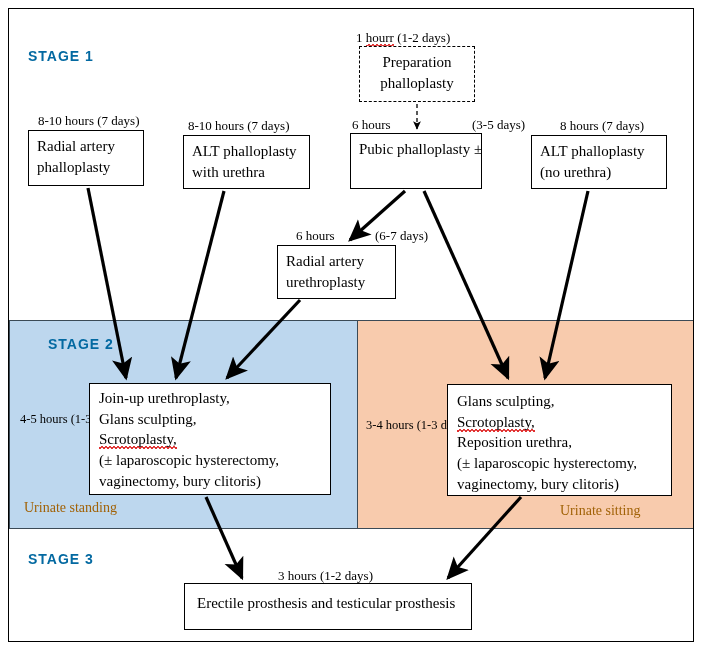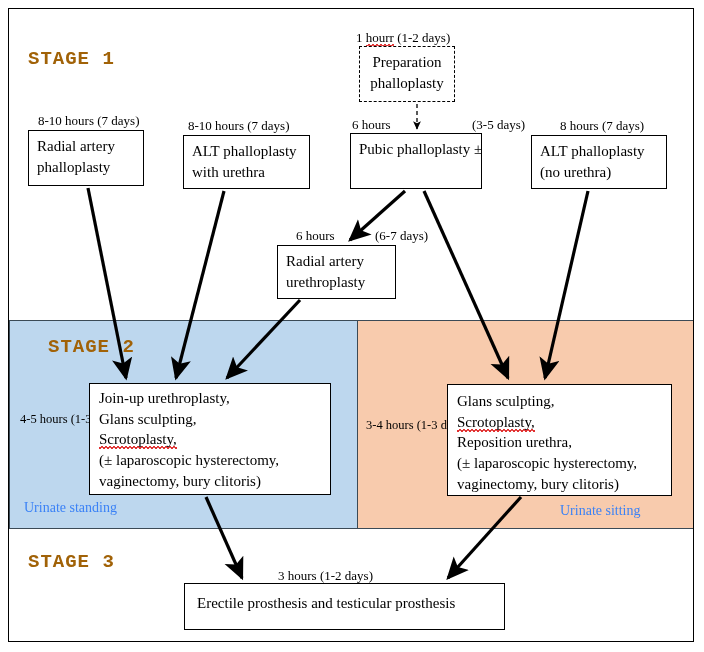--- a/index.html
+++ b/index.html
@@ -8,35 +8,35 @@
 
   
   .outer-frame{position:absolute;left:8px;top:8px;width:686px;height:634px;border:1.5px solid #000;box-sizing:border-box;}
 
   
   .band{position:absolute;box-sizing:border-box;border:1px solid #3b4a56;}
   .band-blue{left:9px;top:320px;width:349px;height:209px;background:#bdd7ee;}
   .band-orange{left:357px;top:320px;width:337px;height:209px;background:#f8cbad;}
 
   
-  .stage-label{position:absolute;font-family:Liberation Mono, monospace;font-weight:bold;font-size:19px;letter-spacing:1px;color:#a16207;white-space:nowrap;}
+  .stage-label{position:absolute;font-family:Liberation Sans, sans-serif;font-weight:bold;font-size:14px;letter-spacing:1px;color:#0369a1;white-space:nowrap;}
 
   
   .box{position:absolute;box-sizing:border-box;border:1.2px solid #000;background:#ffffff;
        font-family:"Liberation Serif", serif;font-size:15px;line-height:1.38;color:#000;
        padding:5px 8px;}
   .box.dashed{border:1.4px dashed #000;text-align:center;}
   .box .ln{display:block;white-space:nowrap;}
 
   
   .cap{position:absolute;font-family:"Liberation Serif", serif;font-size:13px;color:#000;white-space:nowrap;}
   .cap-2l{position:absolute;font-family:"Liberation Serif", serif;font-size:12.5px;color:#000;line-height:1.35;white-space:nowrap;}
 
   
-  .note{position:absolute;font-family:"Liberation Serif", serif;font-size:14px;color:#3b82f6;white-space:nowrap;}
+  .note{position:absolute;font-family:"Liberation Serif", serif;font-size:14px;color:#a16207;white-space:nowrap;}
 
   
   .sq{background-image:
         radial-gradient(circle at 1px 2.2px, #e03030 1px, transparent 1.2px),
         radial-gradient(circle at 3px 0.6px, #e03030 1px, transparent 1.2px);
       background-size:4px 3px;background-repeat:repeat-x;background-position:0 100%;
       padding-bottom:2px;}
 
   svg.arrows{position:absolute;left:0;top:0;width:704px;height:652px;pointer-events:none;}
 </style>
@@ -47,21 +47,21 @@
 
   <div class="band band-blue"></div>
   <div class="band band-orange"></div>
 
   <div class="outer-frame"></div>
 
   <div class="stage-label" style="left:28px;top:48px;">STAGE 1</div>
 
   <div class="cap" style="left:356px;top:30px;"><span>1 </span><span class="sq">hourr</span><span> (1-2 days)</span></div>
 
-  <div class="box dashed" style="left:359px;top:46px;width:96px;height:56px;">
+  <div class="box dashed" style="left:359px;top:46px;width:116px;height:56px;">
     <span class="ln">Preparation</span>
     <span class="ln">phalloplasty</span>
   </div>
 
   <div class="cap" style="left:38px;top:113px;">8-10 hours (7 days)</div>
   <div class="box" style="left:28px;top:130px;width:116px;height:56px;">
     <span class="ln">Radial artery</span>
     <span class="ln">phalloplasty</span>
   </div>
 
@@ -119,21 +119,21 @@
     <span class="ln">(± laparoscopic  hysterectomy,</span>
     <span class="ln">vaginectomy, bury clitoris)</span>
   </div>
 
   <div class="note" style="left:560px;top:503px;">Urinate sitting</div>
 
   <div class="stage-label" style="left:28px;top:551px;">STAGE 3</div>
 
   <div class="cap" style="left:278px;top:568px;">3 hours (1-2 days)</div>
 
-  <div class="box" style="left:184px;top:583px;width:321px;height:47px;padding:9px 12px;">
+  <div class="box" style="left:184px;top:583px;width:288px;height:47px;padding:9px 12px;">
     <span class="ln">Erectile prosthesis and testicular prosthesis</span>
   </div>
 
   <svg class="arrows" viewBox="0 0 704 652">
     <defs>
       <marker id="ah" markerWidth="9" markerHeight="9" refX="6.2" refY="3.2" orient="auto" markerUnits="strokeWidth">
         <path d="M0,0 L7,3.2 L0,6.4 L1.6,3.2 z" fill="#000"></path>
       </marker>
       <marker id="ahs" markerWidth="9" markerHeight="9" refX="6.0" refY="3.0" orient="auto" markerUnits="strokeWidth">
         <path d="M0,0 L6.5,3 L0,6 L1.5,3 z" fill="#000"></path>

